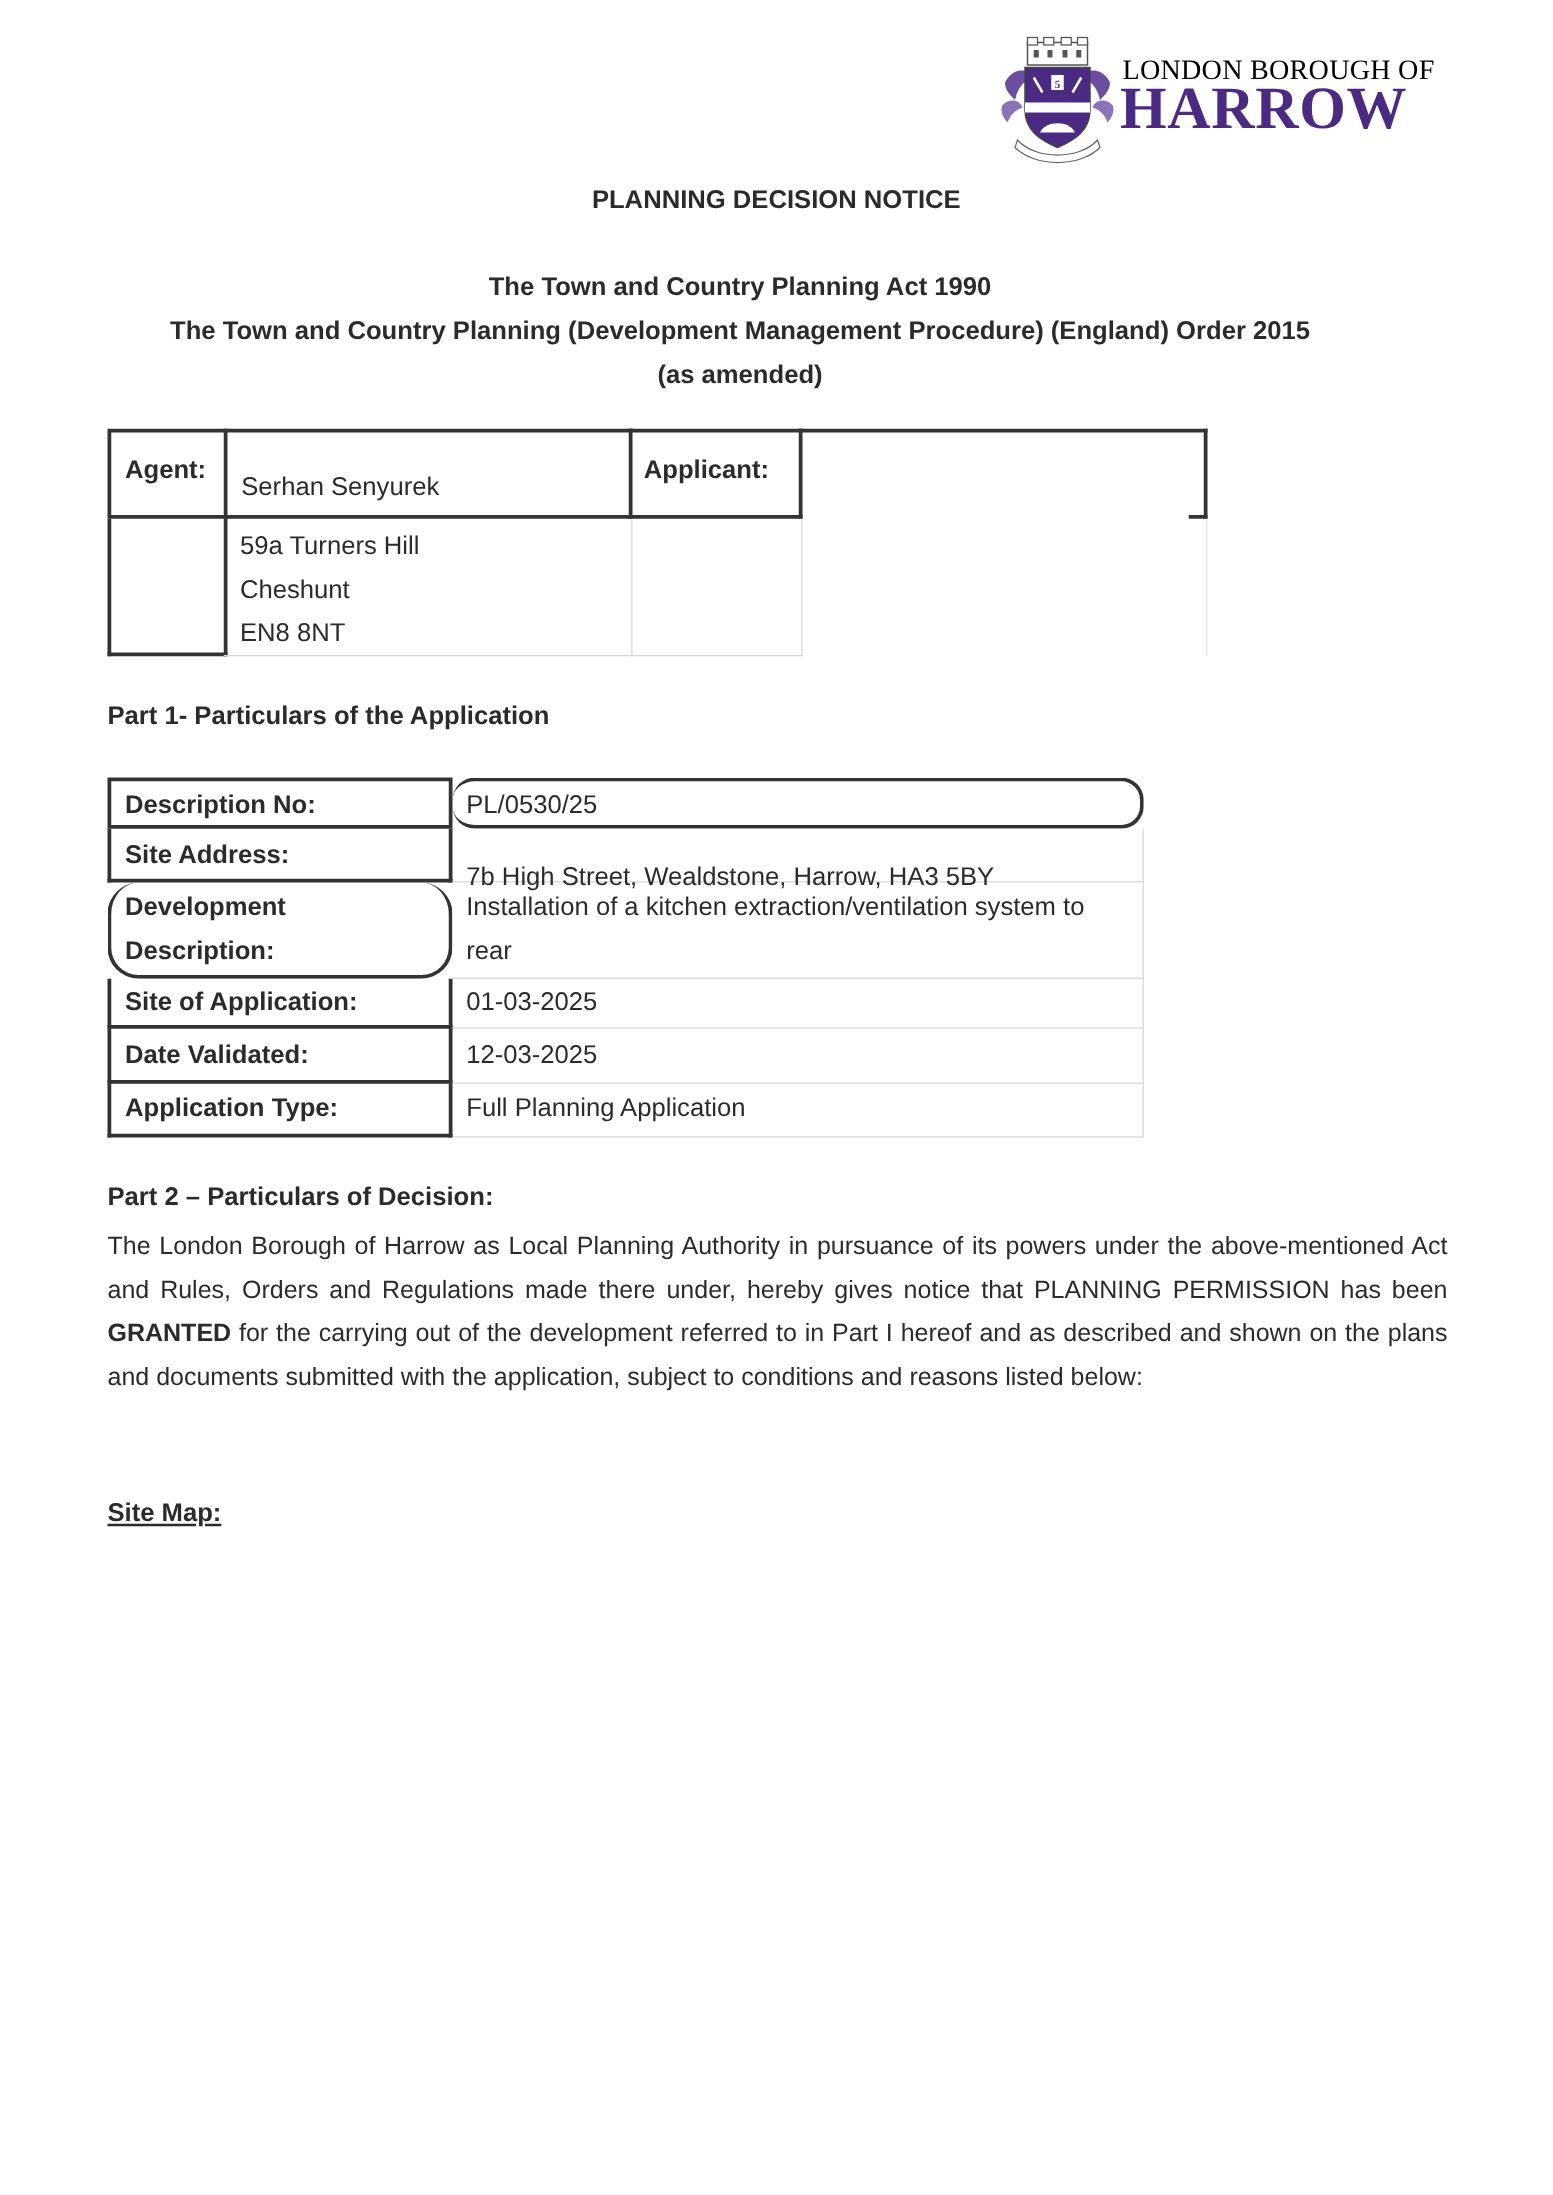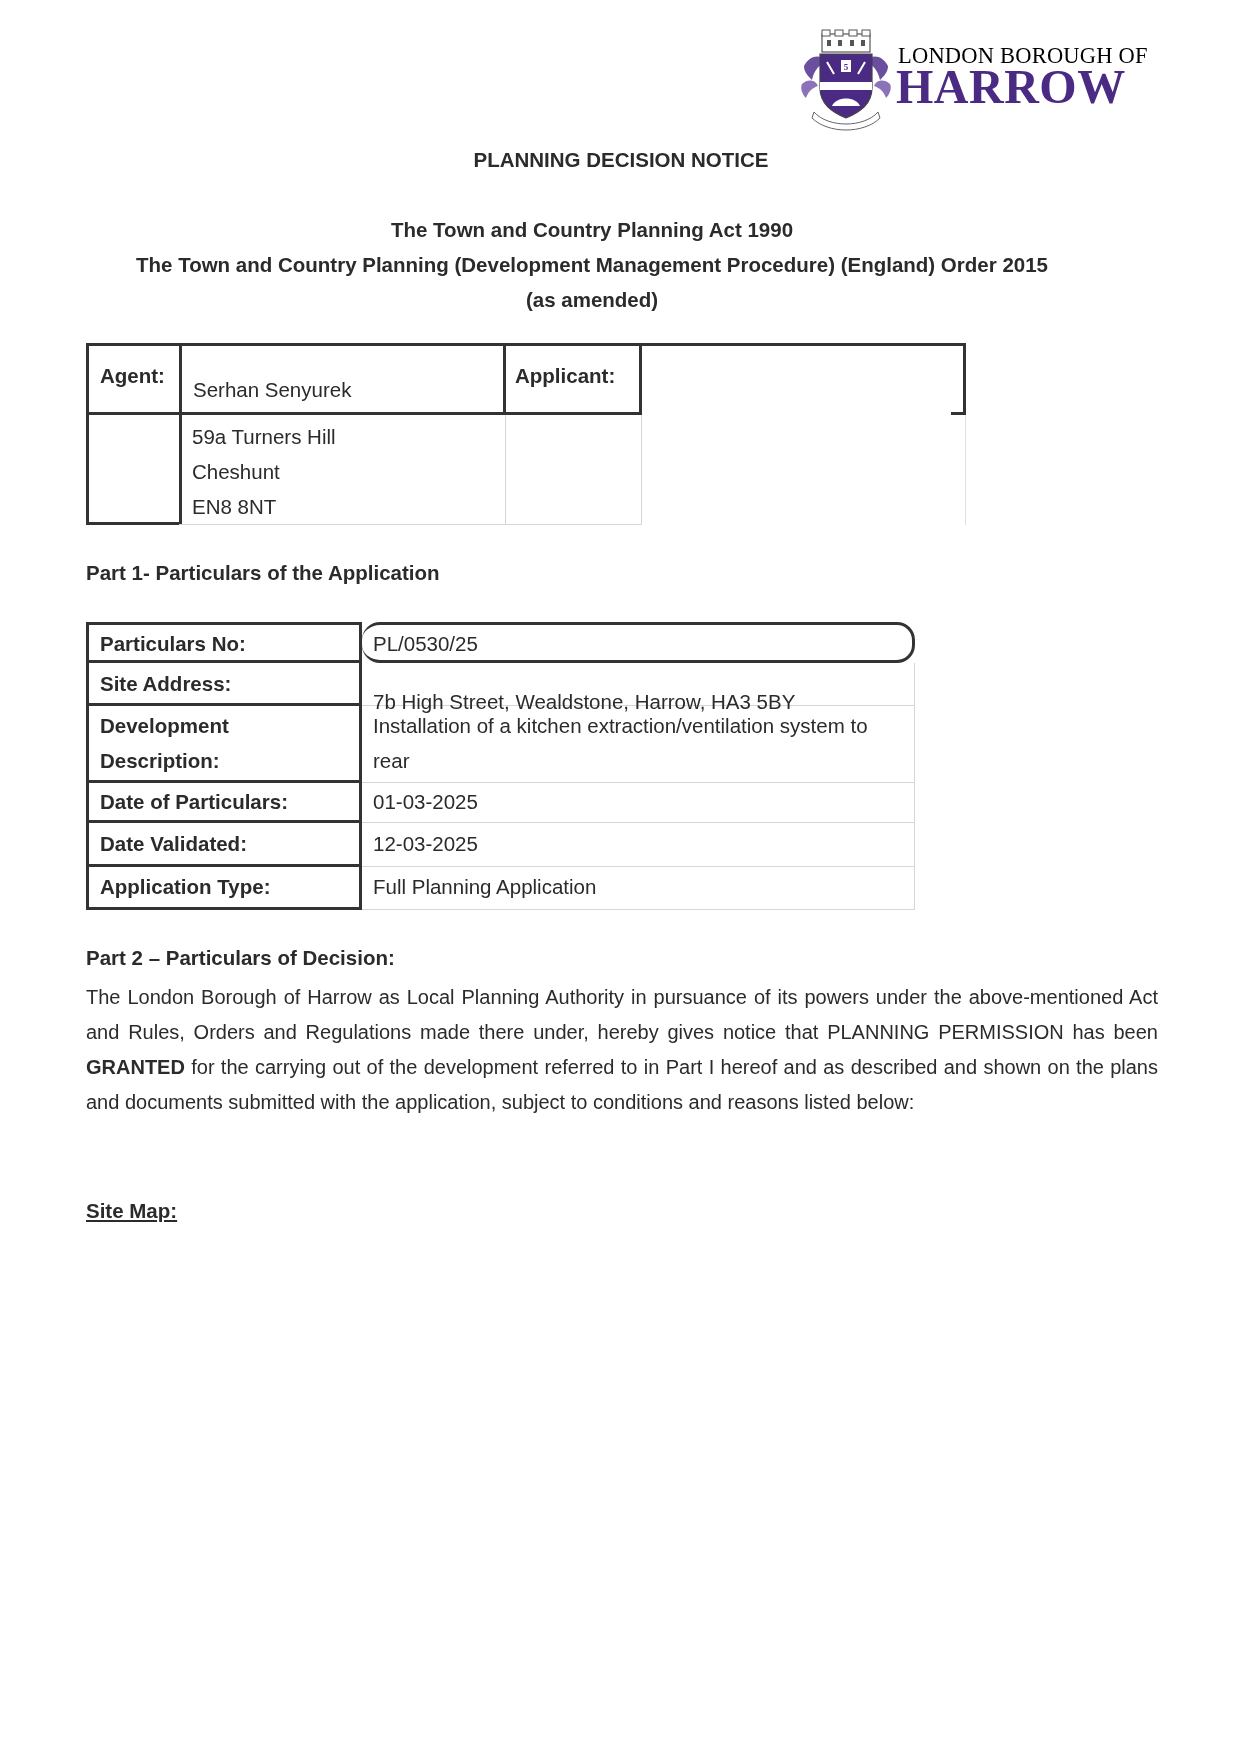--- a/index.html
+++ b/index.html
@@ -136,33 +136,33 @@
   </div>
 
   <div class="cell thin" style="left:419px;top:72px;width:137px;height:110px;border-width:0 1px 1px 0;"></div>
   <div class="cell" style="left:556px;top:72px;width:324px;height:110px;border-right:1px solid #e2e2e2;"></div>
 </div>
 
 <div class="abs h-part" style="top:561px;">Part 1- Particulars of the Application</div>
 
 <div class="abs t2">
   <div class="row first" style="height:41px;">
-    <div class="k" style="padding-top:1px;">Particulars No:</div>
+    <div class="k" style="padding-top:1px;">Description No:</div>
     <div class="v" style="padding-top:1px;border-radius:18px;">PL/0530/25</div>
   </div>
   <div class="row" style="height:43px;">
     <div class="k" style="padding-top:3px;">Site Address:</div>
     <div class="v" style="padding-top:21px;">7b High Street, Wealdstone, Harrow, HA3 5BY</div>
   </div>
   <div class="row" style="height:77px;">
-    <div class="k" style="padding-top:2px;padding-right:96px;">Development Description:</div>
+    <div class="k" style="padding-top:2px;padding-right:96px;border-radius:25px;">Development Description:</div>
     <div class="v" style="padding-top:2px;padding-right:8px;">Installation of a kitchen extraction/ventilation system to rear</div>
   </div>
   <div class="row" style="height:40px;">
-    <div class="k" style="padding-top:1px;">Date of Particulars:</div>
+    <div class="k" style="padding-top:1px;">Site of Application:</div>
     <div class="v" style="padding-top:1px;">01-03-2025</div>
   </div>
   <div class="row" style="height:44px;">
     <div class="k" style="padding-top:3px;">Date Validated:</div>
     <div class="v" style="padding-top:3px;">12-03-2025</div>
   </div>
   <div class="row" style="height:43px;">
     <div class="k" style="padding-top:2px;">Application Type:</div>
     <div class="v" style="padding-top:2px;">Full Planning Application</div>
   </div>

